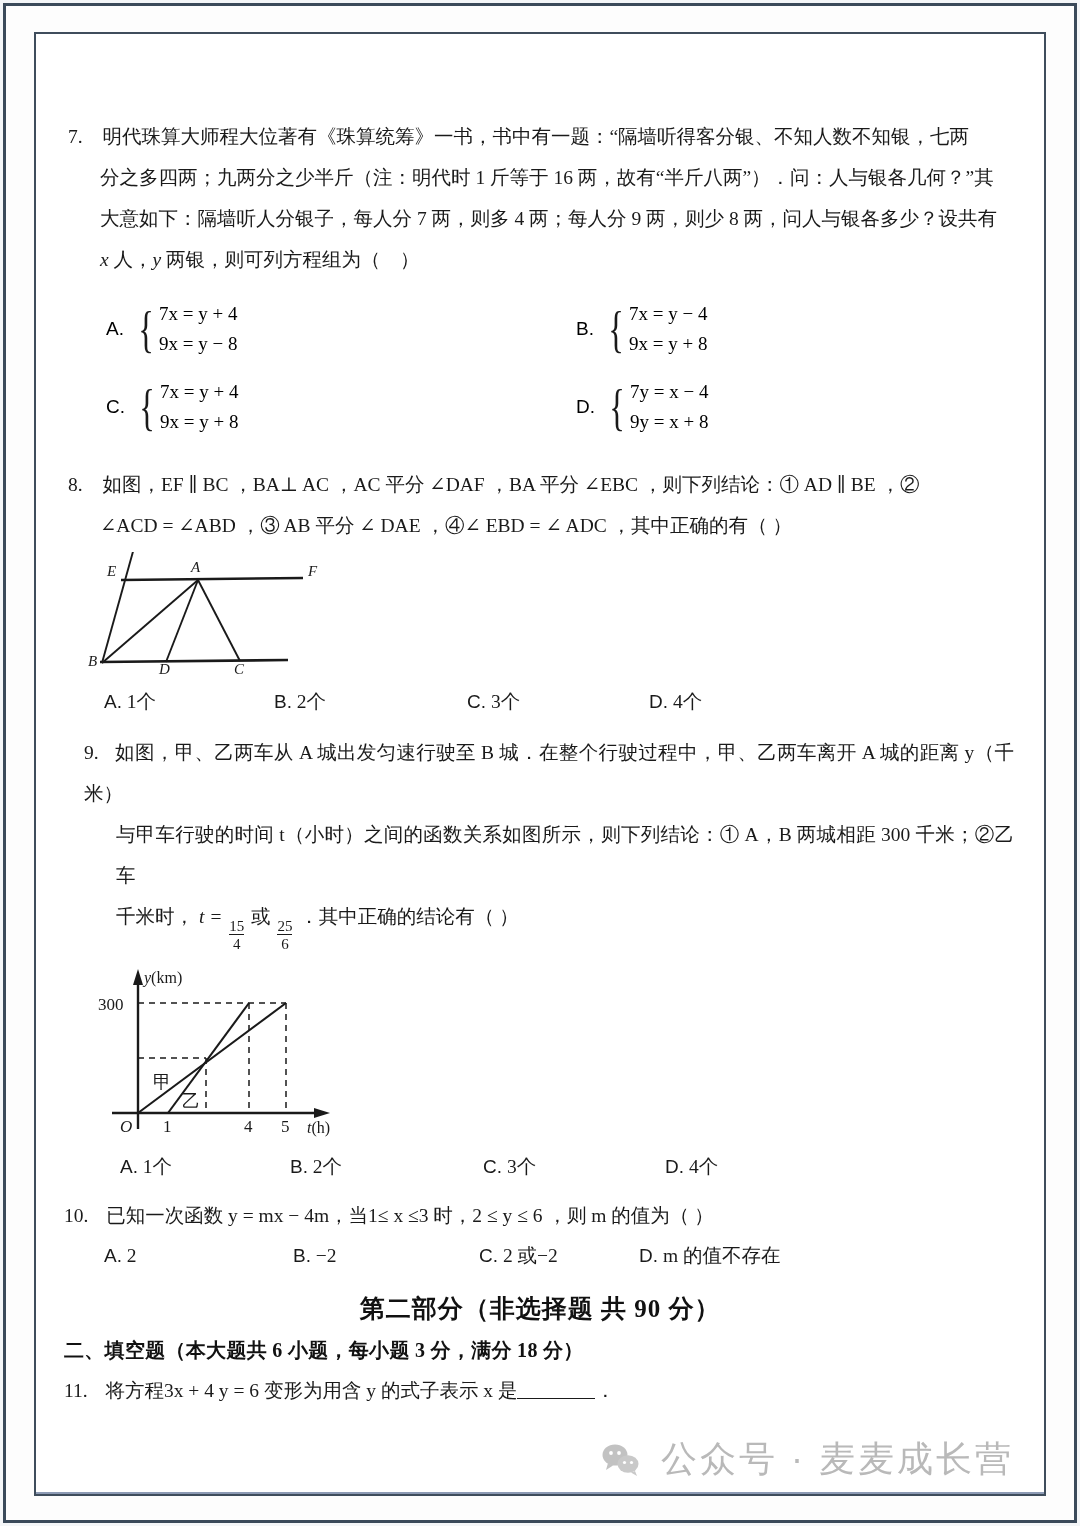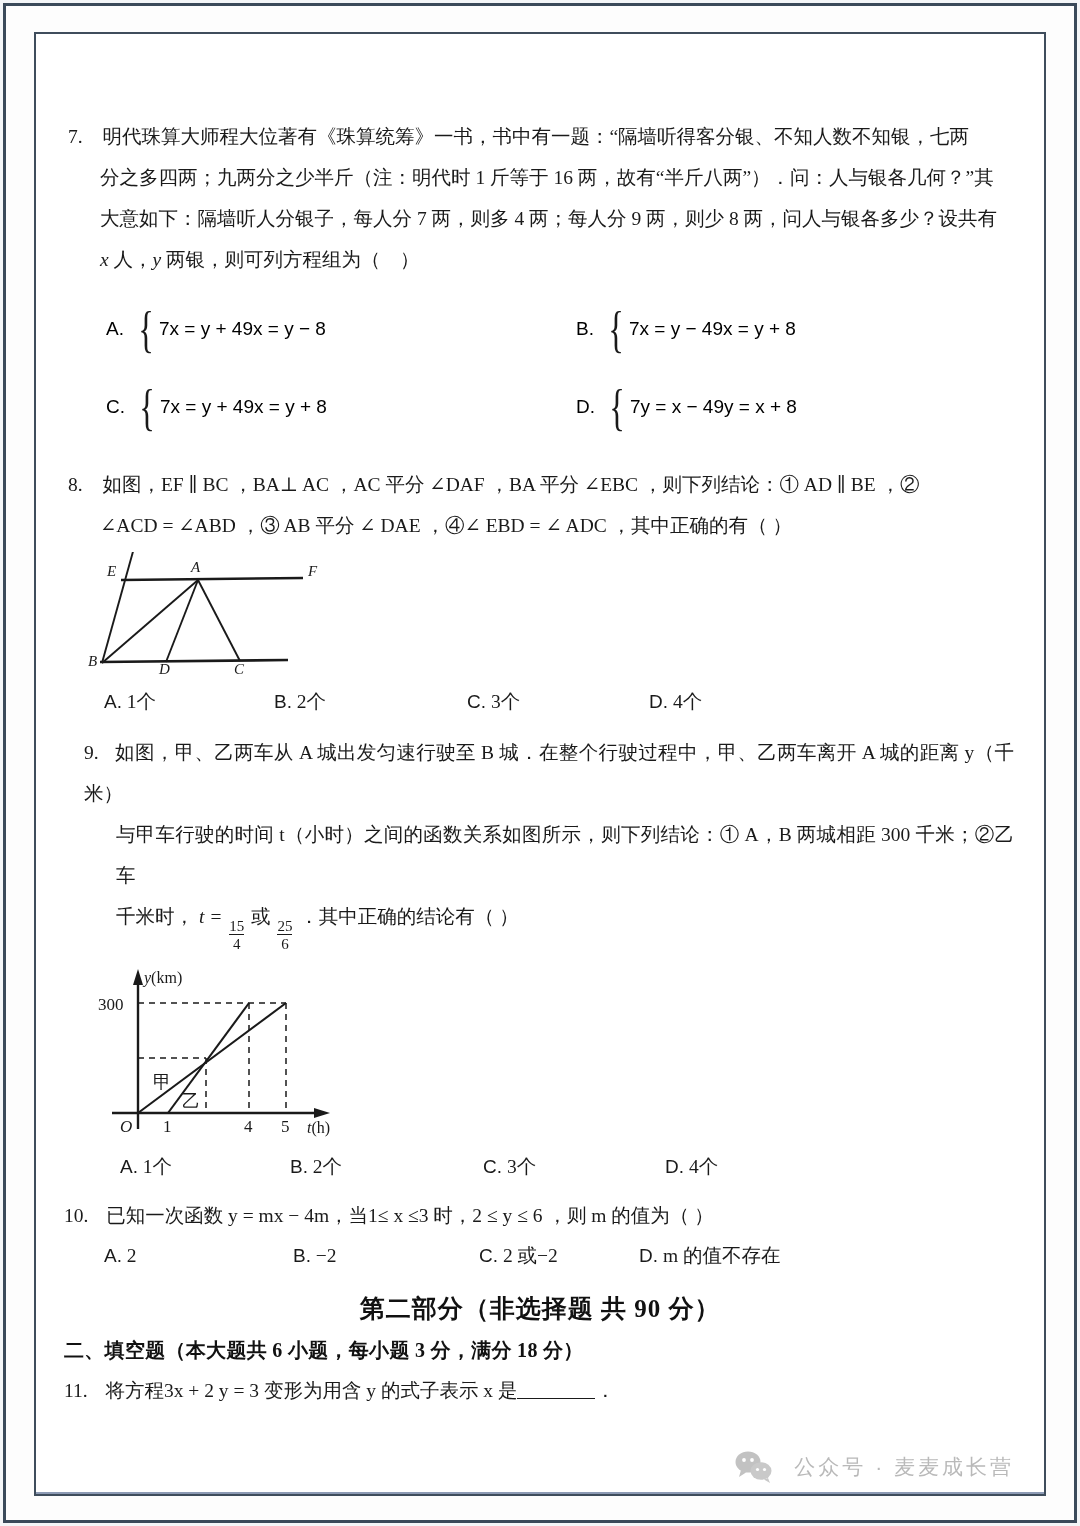--- a/index.html
+++ b/index.html
@@ -81,23 +81,24 @@
     font-size: 50px;
     line-height: 0;
     font-family: "Liberation Serif", serif;
     transform: scaleX(0.65);
     display: inline-block;
     margin-right: 1px;
     color: #1a1a1a;
   }
   .sys-eqs {
     display: inline-flex;
+    flex-direction: column;
     font-size: 19px;
     line-height: 30px;
-    font-family: Liberation Sans, sans-serif;
+    font-family: Liberation Serif, serif;
   }
   .sys-eqs span { white-space: nowrap; }
 
   
   .frac {
     display: inline-flex;
     flex-direction: column;
     vertical-align: -0.55em;
     text-align: center;
     font-size: 15px;
@@ -138,21 +139,21 @@
 
   
   .watermark {
     position: absolute;
     right: 30px;
     bottom: 10px;
     display: flex;
     align-items: center;
     gap: 20px;
     color: #b9b9b9;
-    font-size: 21px;
+    font-size: 36px;
     letter-spacing: 3px;
     font-family: "Liberation Sans", sans-serif;
     user-select: none;
   }
   .wm-sep-line {
     position: absolute;
     left: 0; right: 0; bottom: 0;
     height: 2px;
     background: #8d9bb5;
   }
@@ -371,21 +372,21 @@
         </div>
 
         <div class="part-header">第二部分（非选择题 共 90 分）</div>
 
         <div class="section-header" style="padding-left:28px;">二、填空题（本大题共 6 小题，每小题 3 分，满分 18 分）</div>
 
         <div class="q-block" style="padding:0 36px 0 28px; margin-top:6px;">
           <div class="q-para">
             <span class="q-num">11.</span>
             <span style="display:inline-block;width:8px"></span>
-            <span>将方程3x + 2 y = 3 变形为用含 y 的式子表示 x 是</span><span class="blank-line"></span><span>．</span>
+            <span>将方程3x + 4 y = 6 变形为用含 y 的式子表示 x 是</span><span class="blank-line"></span><span>．</span>
           </div>
         </div>
 
         <div class="watermark">
           <svg width="40" height="34" viewBox="0 0 40 34">
             <ellipse cx="14" cy="12" rx="12.5" ry="10.5" fill="#c2c2c2"></ellipse>
             <polygon points="7,20 5,27 12,22.5" fill="#c2c2c2"></polygon>
             <circle cx="10" cy="10" r="1.9" fill="#ffffff"></circle>
             <circle cx="18" cy="10" r="1.9" fill="#ffffff"></circle>
             <ellipse cx="27" cy="21" rx="10.5" ry="8.8" fill="#c9c9c9"></ellipse>

